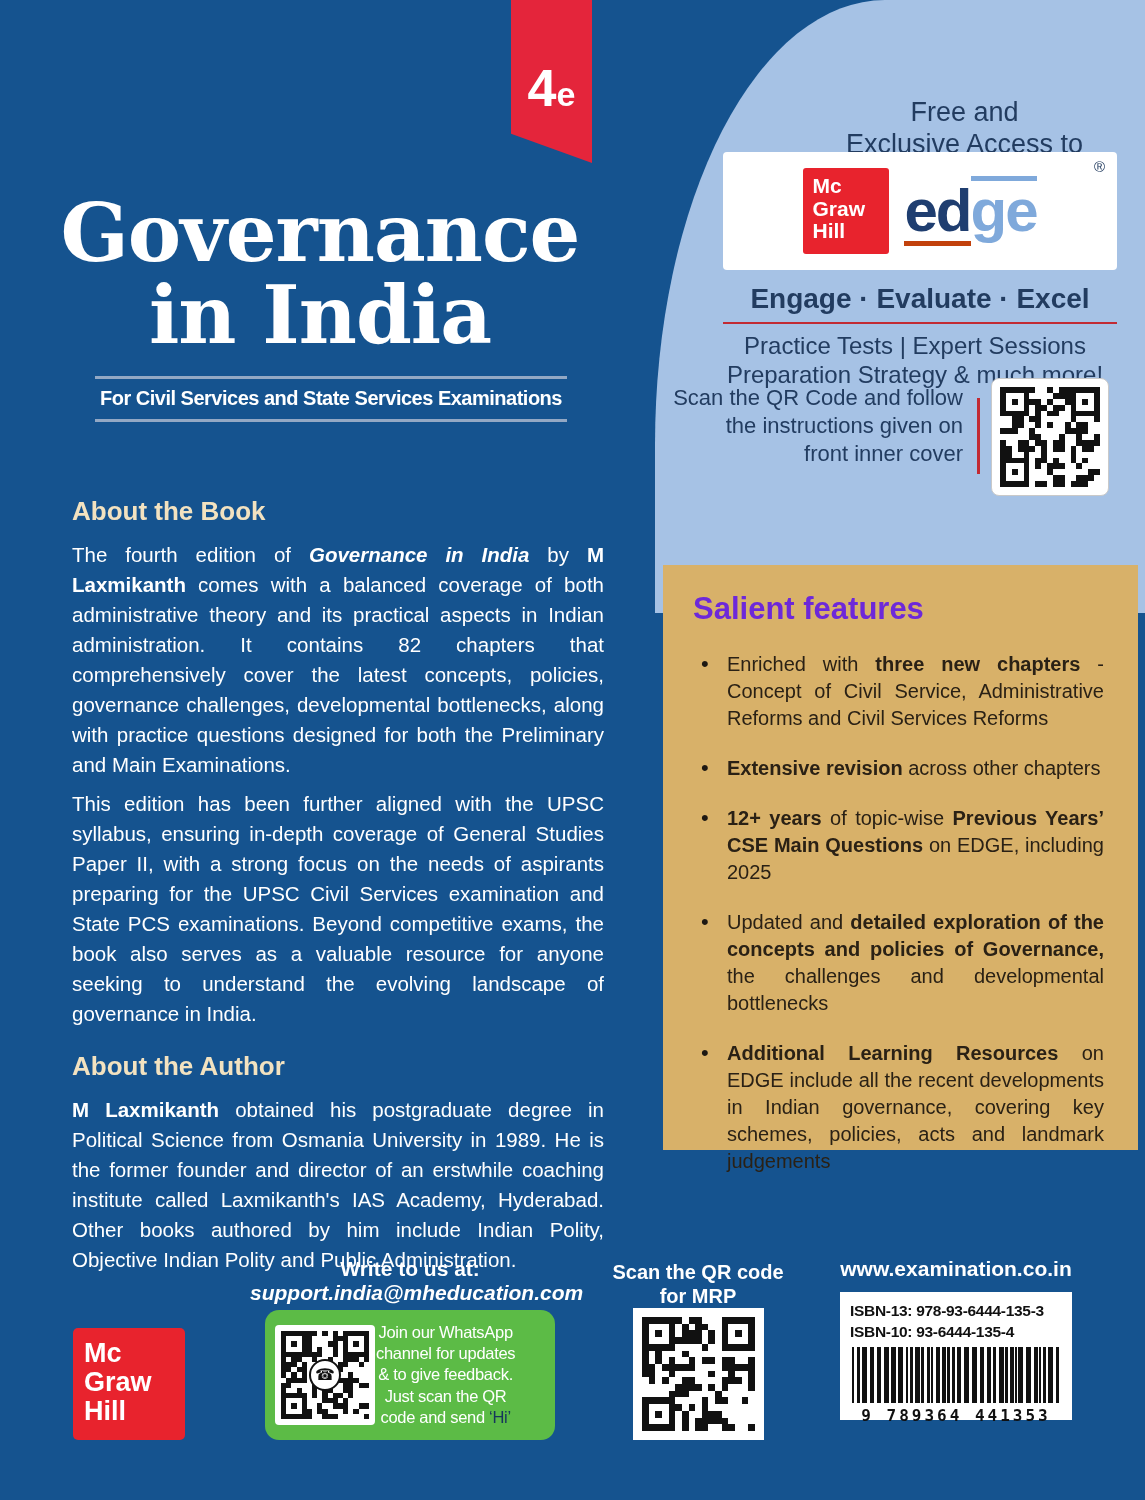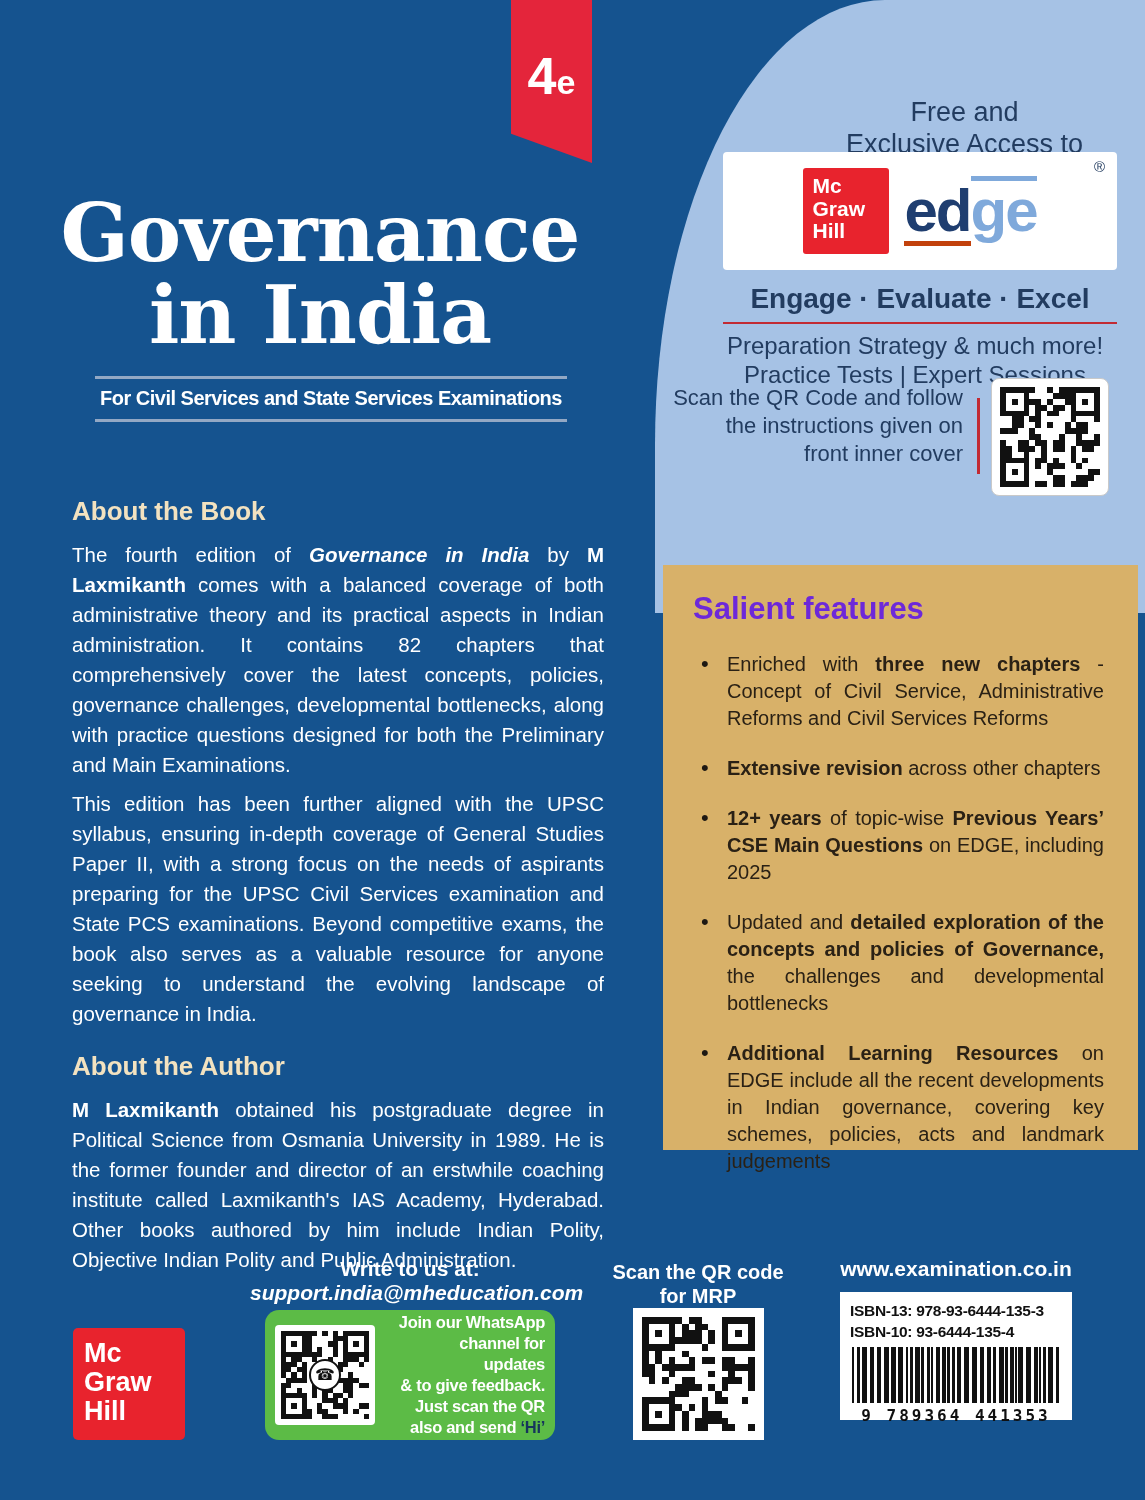--- a/index.html
+++ b/index.html
@@ -7,21 +7,21 @@
   body{display:flex;justify-content:center;font-family:"Liberation Sans",sans-serif}
   #cover{position:relative;width:1145px;height:1500px;background:#15538F;overflow:hidden}
 
   
   .edge-panel{position:absolute;left:655px;top:0;width:490px;height:613px;
     background:#A6C2E5;border-top-left-radius:230px 445px}
 
   
   .ribbon{position:absolute;left:511px;top:0;width:81px;height:163px;background:#E4253B;
     clip-path:polygon(0 0,100% 0,100% 100%,0 82%);color:#fff;text-align:center}
-  .ribbon-text{margin-top:46px;display:inline-block;font-weight:700}
+  .ribbon-text{margin-top:58px;display:inline-block;font-weight:700}
   .ribbon .digit{font-size:52px}
   .ribbon .suffix{font-size:34px}
 
   
   .title{position:absolute;left:20px;top:192px;width:600px;text-align:center;color:#fff;
     font-family:"DejaVu Serif","Liberation Serif",serif;font-weight:700;font-size:80px;line-height:1.03;letter-spacing:-1px}
   .subtitle-wrap{position:absolute;left:95px;top:376px;width:472px;border-top:3px solid #93A8C4;
     border-bottom:3px solid #93A8C4;padding:8px 0 9px;text-align:center;color:#fff;font-weight:700;
     font-size:20px;letter-spacing:-0.5px}
 
@@ -65,21 +65,21 @@
     padding:11px 0 0 11px;border-radius:5px}
   .write-block{position:absolute;left:250px;top:1257px;width:320px;text-align:center;color:#fff}
   .write-line1{font-size:21px;font-weight:700}
   .write-line2{font-size:21px;font-weight:700;font-style:italic}
   .wa-box{position:absolute;left:265px;top:1310px;width:290px;height:130px;background:#5CBB46;border-radius:14px;
     display:flex;align-items:center;padding:10px}
   .wa-qr{width:100px;height:100px;background:#fff;border-radius:4px;padding:6px;position:relative;flex:none}
   .wa-center{position:absolute;left:50%;top:50%;transform:translate(-50%,-50%);width:32px;height:32px;background:#fff;
     border:2px solid #111;border-radius:50%;display:flex;align-items:center;justify-content:center}
   .wa-center span{font-size:16px;color:#111;line-height:1}
-  .wa-text{margin-left:19px;color:#fff;font-weight:700;font-size:16.5px;letter-spacing:-0.3px;line-height:1.28;text-align:right}
+  .wa-text{margin-left:1px;color:#fff;font-weight:400;font-size:16.5px;letter-spacing:-0.3px;line-height:1.28;text-align:center}
   .mrp-block{position:absolute;left:612px;top:1260px;width:172px;text-align:center;color:#fff;font-weight:700;
     font-size:20px;line-height:1.2}
   .mrp-qr{position:absolute;left:633px;top:1308px;width:131px;height:132px;background:#fff;padding:9px}
   .website{position:absolute;left:838px;top:1257px;width:236px;text-align:center;color:#fff;font-weight:700;font-size:21px}
   .isbn-box{position:absolute;left:840px;top:1292px;width:232px;height:128px;background:#fff;color:#101010;padding:9px 10px 5px}
   .isbn-line{font-size:15.5px;font-weight:700;letter-spacing:-0.3px;line-height:1.35;white-space:nowrap}
   .barcode{height:56px;margin:4px 2px 0;display:flex;align-items:stretch}
   .barcode i{display:block;height:100%}
   .digits{text-align:center;font-size:16px;font-weight:700;letter-spacing:3px;margin-top:3px;white-space:nowrap;
     font-family:"DejaVu Sans Mono",monospace}
@@ -104,22 +104,22 @@
         <div>Graw</div>
         <div>Hill</div>
       </div>
       <div class="edge-word"><span class="edge-ed">ed</span><span class="edge-ge">ge</span></div>
       <span class="reg">®</span>
     </div>
 
     <div class="tagline">Engage · Evaluate · Excel</div>
     <div class="red-rule"></div>
     <div class="features">
+      <div>Practice Tests | Expert Sessions</div>
       <div>Preparation Strategy &amp; much more!</div>
-      <div>Practice Tests | Expert Sessions</div>
     </div>
 
     <div class="qr-caption">
       <div>Scan the QR Code and follow</div>
       <div>the instructions given on</div>
       <div>front inner cover</div>
     </div>
     <div class="vline"></div>
     <div class="edge-qr">
         <div class="qr-grid">
@@ -752,21 +752,21 @@
         </div>
       <div class="wa-center">
           <span>☎</span>
         </div>
     </div>
     <div class="wa-text">
       <div><span>Join our WhatsApp</span></div>
       <div><span>channel for updates</span></div>
       <div><span>&amp; to give feedback.</span></div>
       <div><span>Just scan the QR</span></div>
-      <div><span>also and send </span><span class="rh">‘Hi’</span></div>
+      <div><span>code and send </span><span class="rh">‘Hi’</span></div>
     </div>
   </div>
 
   <div class="mrp-block">
     <div>Scan the QR code</div>
     <div>for MRP</div>
   </div>
   <div class="mrp-qr">
       <div class="qr-grid">
         <b></b>

